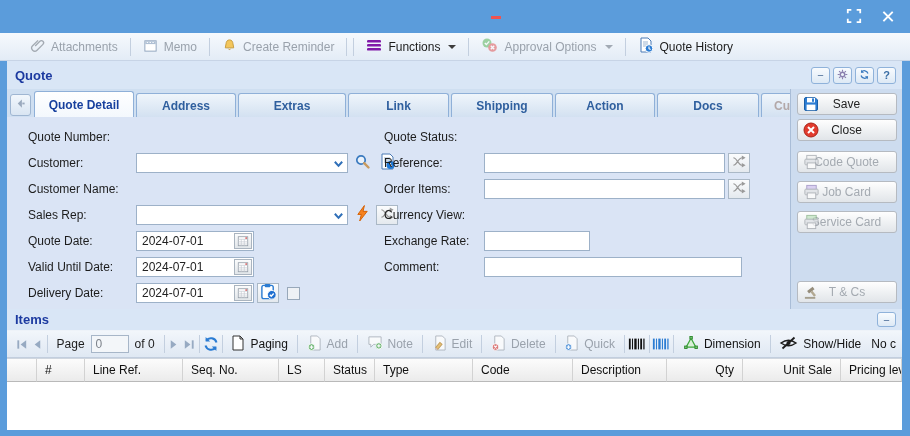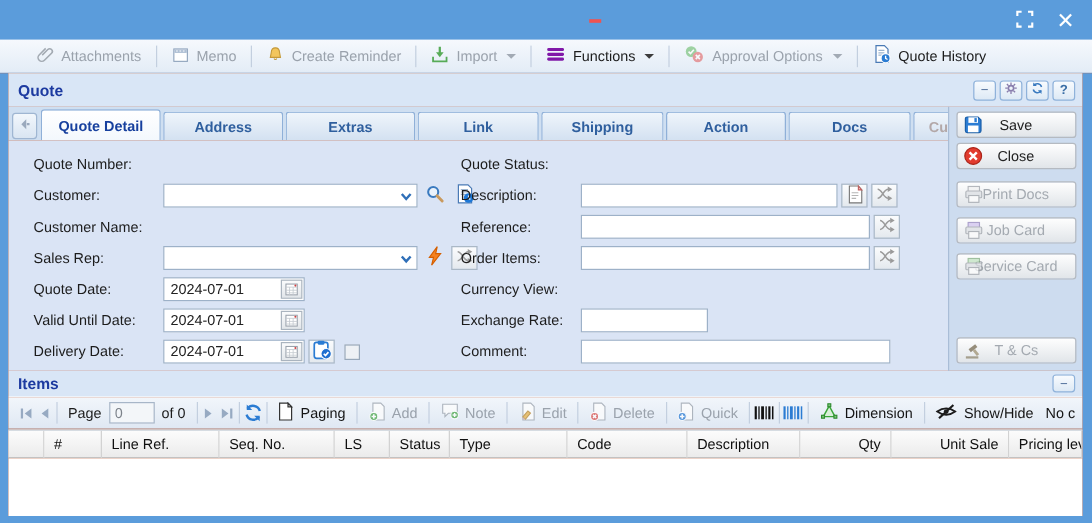--- a/index.html
+++ b/index.html
@@ -124,29 +124,20 @@
     </div>
     <div class="tsep"></div>
     <div class="tbtn disabled">
       <span><svg width="15" height="15" viewBox="0 0 16 16">
             <path d="M8 2c-2.6 0-3.6 2.2-3.7 4.2L3.5 10.5h9L11.7 6.2C11.6 4.2 10.6 2 8 2z" fill="#f3c65c" stroke="#c59a3a"></path>
             <path d="M6.8 11.5a1.3 1.3 0 0 0 2.4 0" fill="none" stroke="#c59a3a"></path>
           </svg></span>
       <span>Create Reminder</span>
     </div>
     <div class="tsep"></div>
-    <div class="tbtn disabled">
-      <span><svg width="15" height="15" viewBox="0 0 16 16">
-            <path d="M8 1v6" stroke="#57ab57" stroke-width="2"></path>
-            <path d="M4.6 6 8 10.4 11.4 6z" fill="#57ab57"></path>
-            <path d="M2 10v4h12v-4" stroke="#57ab57" fill="none" stroke-width="1.6"></path>
-          </svg></span>
-      <span>Import</span>
-      <span class="caret"></span>
-    </div>
     <div class="tsep"></div>
     <div class="tbtn">
       <span><svg width="16" height="14" viewBox="0 0 16 14">
             <rect x="1" y="2" width="14" height="2.6" rx="1.2" fill="#8018a8"></rect>
             <rect x="1" y="6" width="14" height="2.6" rx="1.2" fill="#8018a8"></rect>
             <rect x="1" y="10" width="14" height="2.6" rx="1.2" fill="#8018a8"></rect>
           </svg></span>
       <span>Functions</span>
       <span class="caret"></span>
     </div>
@@ -319,38 +310,20 @@
               </div>
               <span class="checkbox"></span>
             </div>
           </div>
 
           <div class="form-col form-rightc">
             <div class="frow">
               <span class="flabel">Quote Status:</span>
             </div>
             <div class="frow">
-              <span class="flabel">Description:</span>
-              <input class="real" style="width: 214px;">
-              <div class="ico-btn raised">
-                <span><svg width="15" height="16" viewBox="0 0 16 17">
-                      <path d="M3 1h8l3 3.5V16H3z" fill="#fff" stroke="#777"></path>
-                      <path d="M11 1v3.5h3z" fill="#f3c9c9" stroke="#c0605f"></path>
-                      <path d="M5 7h6M5 9.5h6M5 12h4" stroke="#b5b5b5"></path>
-                    </svg></span>
-              </div>
-              <div class="ico-btn raised">
-                <span><svg width="16" height="15" viewBox="0 0 16 16">
-                      <path d="M2 12c4 0 5-8 9.5-8M2 4c4 0 5 8 9.5 8" stroke="#9a9a9a" stroke-width="1.3" fill="none"></path>
-                      <path d="M11 1.6 15 4l-4 2.4z" fill="#9a9a9a"></path>
-                      <path d="M11 9.6 15 12l-4 2.4z" fill="#9a9a9a"></path>
-                    </svg></span>
-              </div>
-            </div>
-            <div class="frow">
               <span class="flabel">Reference:</span>
               <input class="real" style="width: 241px;">
               <div class="ico-btn raised">
                 <span><svg width="16" height="15" viewBox="0 0 16 16">
                       <path d="M2 12c4 0 5-8 9.5-8M2 4c4 0 5 8 9.5 8" stroke="#9a9a9a" stroke-width="1.3" fill="none"></path>
                       <path d="M11 1.6 15 4l-4 2.4z" fill="#9a9a9a"></path>
                       <path d="M11 9.6 15 12l-4 2.4z" fill="#9a9a9a"></path>
                     </svg></span>
               </div>
             </div>
@@ -403,21 +376,21 @@
         </div>
         <div style="height:6px"></div>
         <div class="sbtn disabled">
           <span class="sic">
               <svg width="17" height="16" viewBox="0 0 18 16">
                 <rect x="4" y="1" width="10" height="4.5" fill="#f2f2f2" stroke="#979ca3"></rect>
                 <rect x="2" y="5" width="14" height="6" rx="1" fill="#dcdfe3" stroke="#979ca3"></rect>
                 <rect x="4.5" y="9" width="9" height="6" fill="#fff" stroke="#979ca3"></rect>
               </svg>
             </span>
-          <span>Print Docs</span>
+          <span>Code Quote</span>
         </div>
         <div style="height:4px"></div>
         <div class="sbtn disabled">
           <span class="sic">
               <svg width="17" height="16" viewBox="0 0 18 16">
                 <rect x="4" y="1" width="10" height="4.5" fill="#cfc0ef" stroke="#8a7bb8"></rect>
                 <rect x="2" y="5" width="14" height="6" rx="1" fill="#dcdfe3" stroke="#979ca3"></rect>
                 <rect x="4.5" y="9" width="9" height="6" fill="#fff" stroke="#979ca3"></rect>
               </svg>
             </span>

